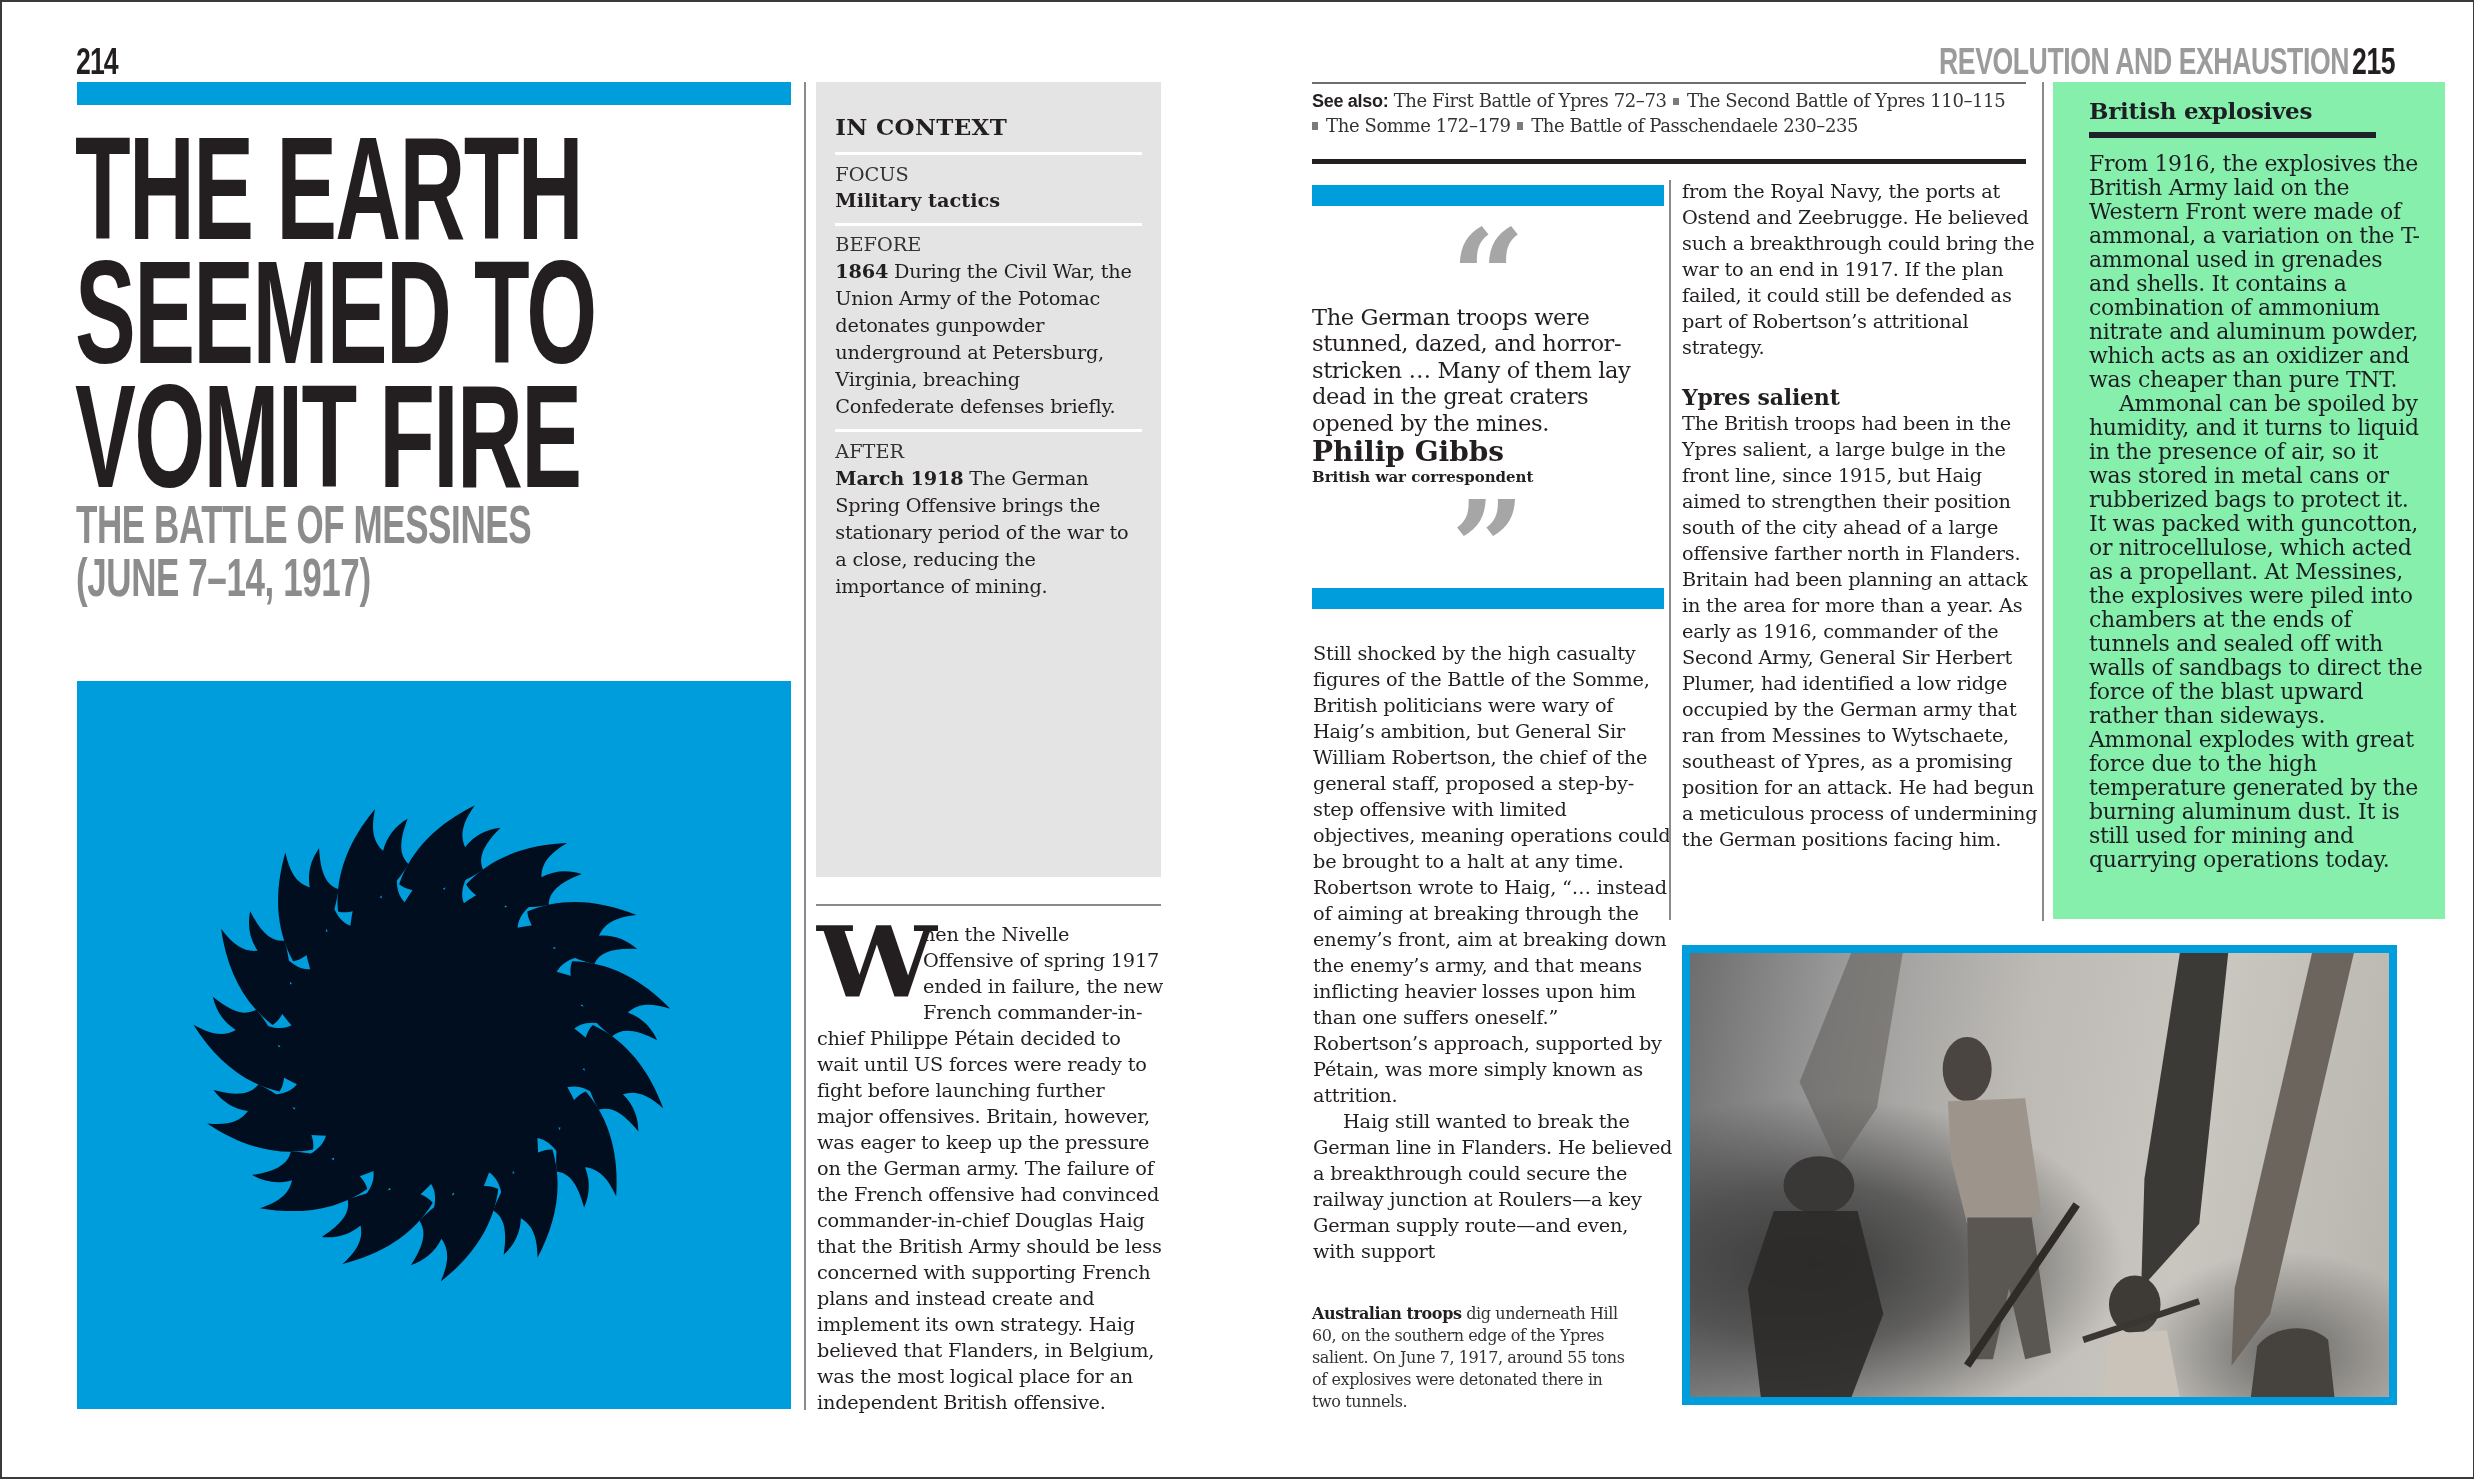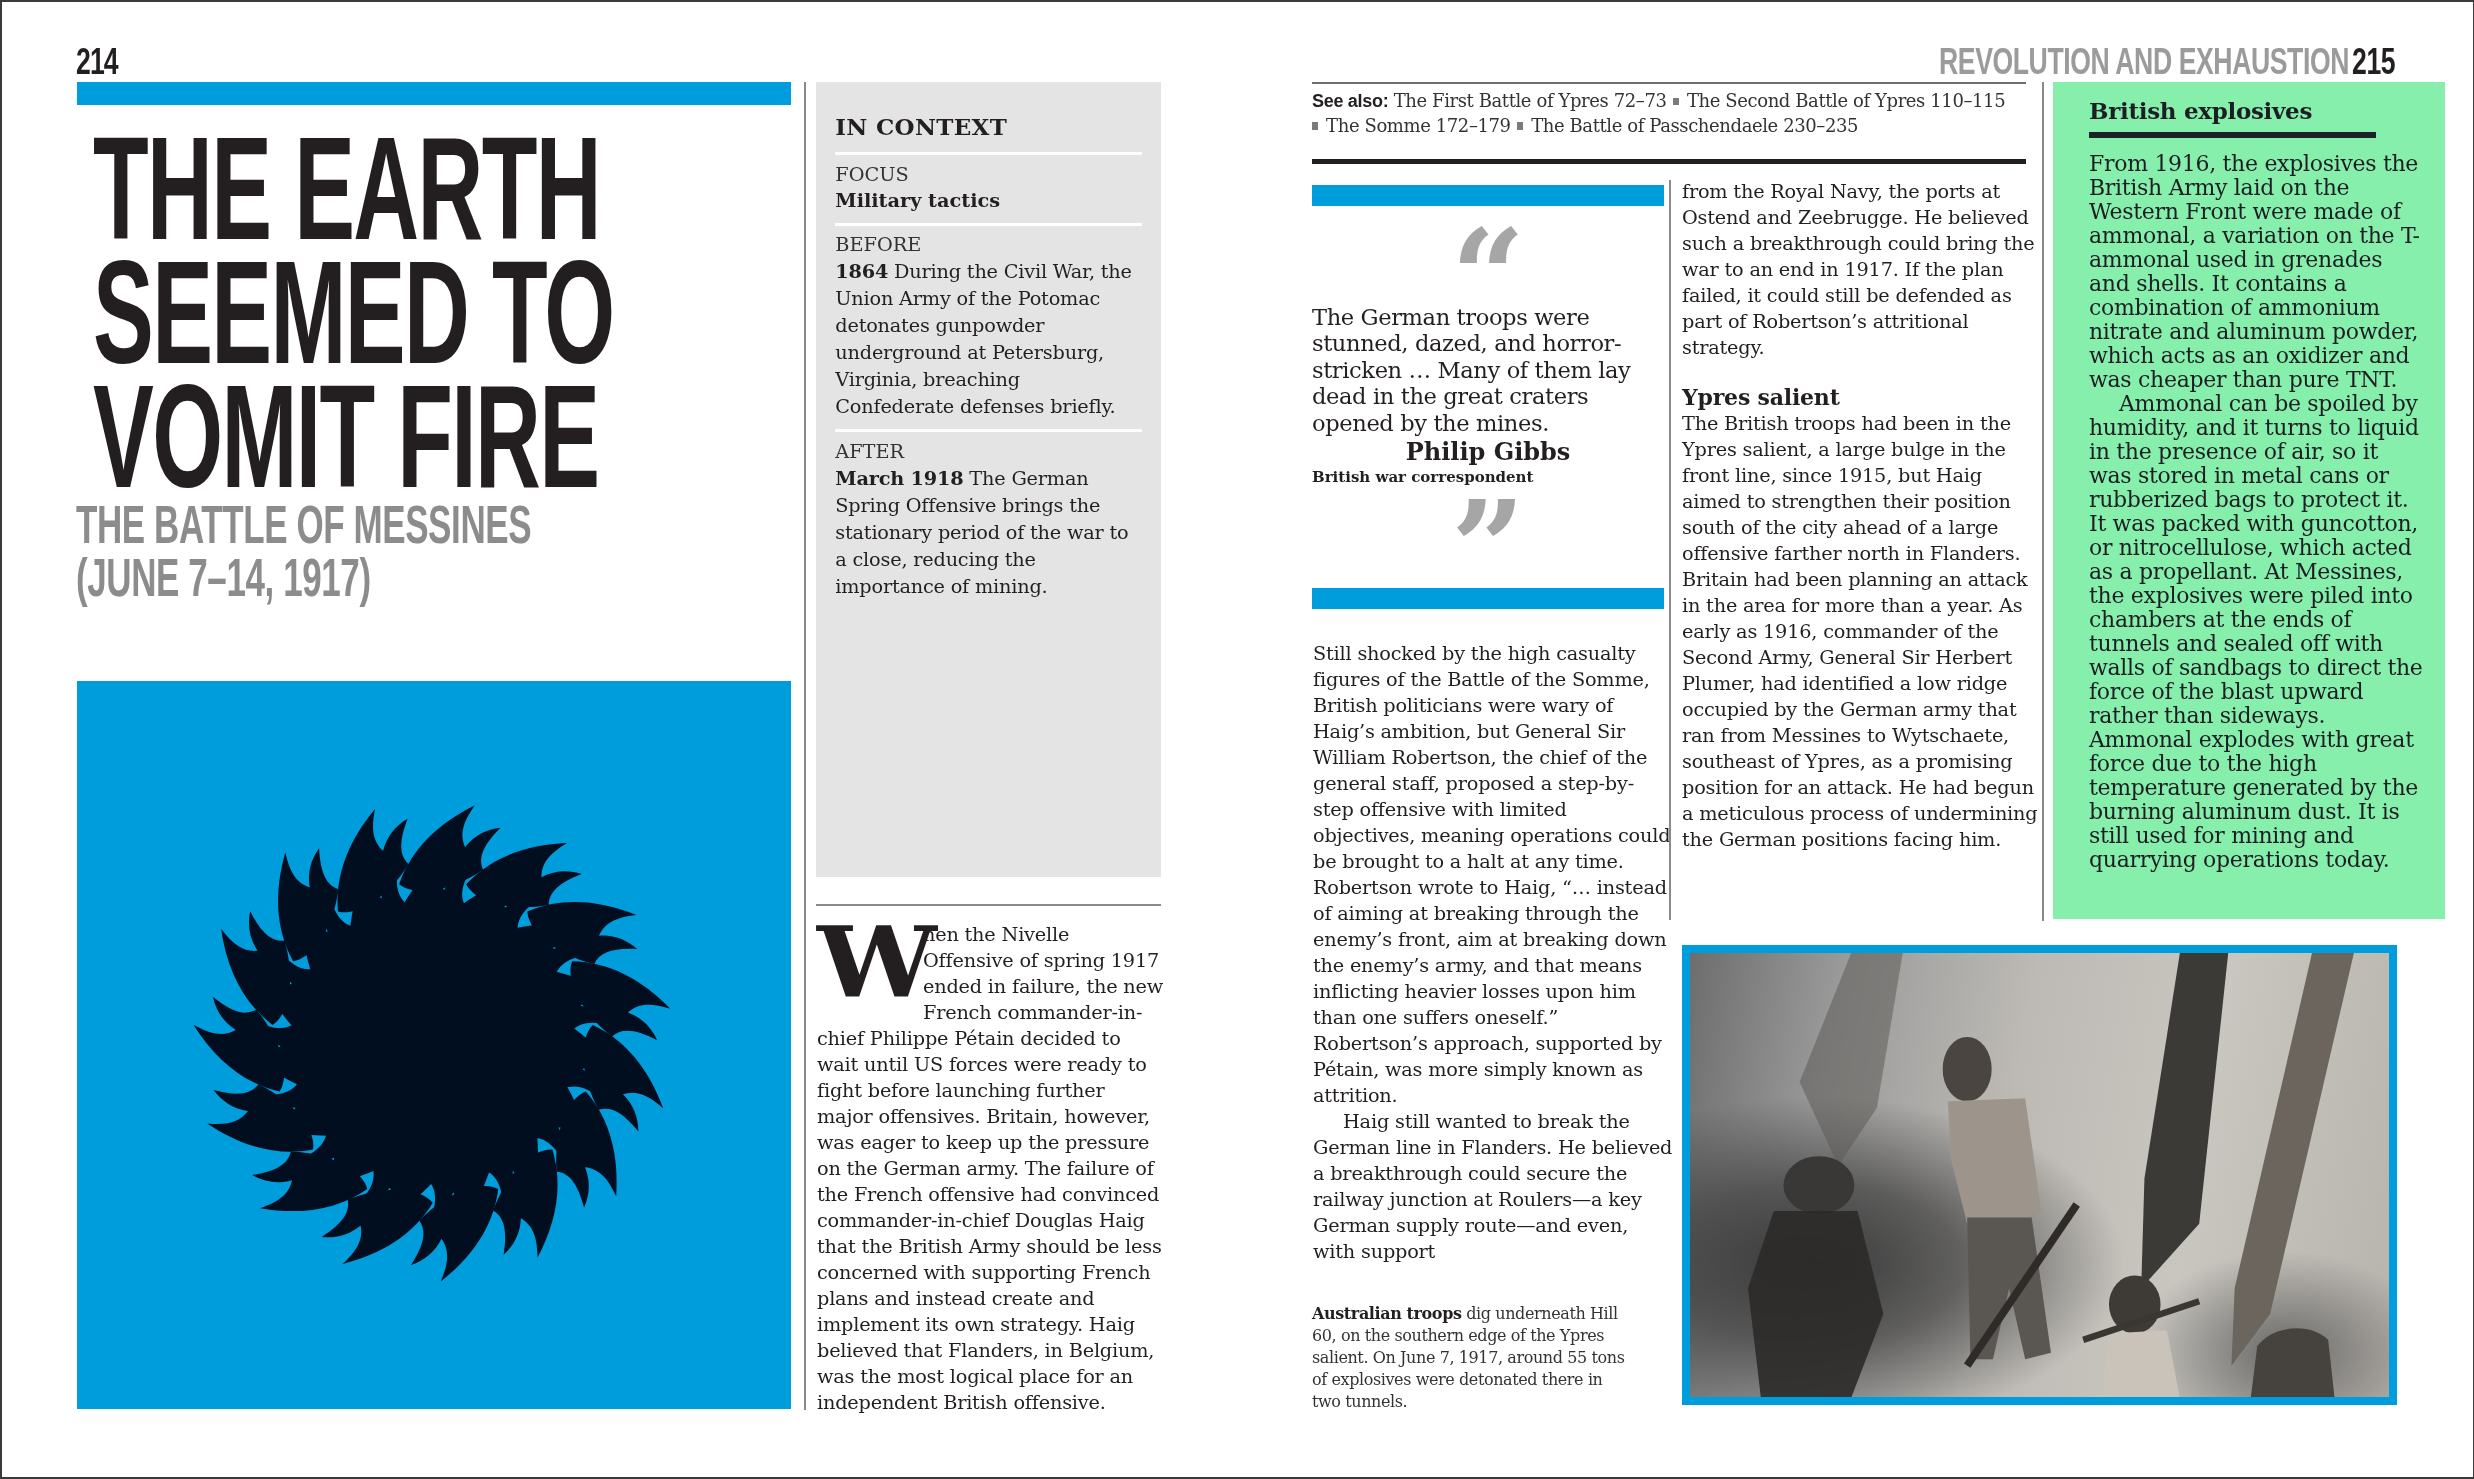--- a/index.html
+++ b/index.html
@@ -9,21 +9,21 @@
   .frame { position: absolute; left: 0; top: 0; width: 2475px; height: 1480px; border: 2.6px solid #3a3a3a; border-bottom-width: 3.9px; pointer-events: none; }
 
   .abs { position: absolute; }
 
   
   .display { font-family: "Liberation Sans", sans-serif; font-weight: 700; transform-origin: left top; white-space: nowrap; }
 
   
   .folio-left { left: 76px; top: 41px; font-size: 37px; letter-spacing: -1.3px; color: #231f20; transform: scaleX(0.72); }
   .blue-bar-top { left: 77px; top: 82px; width: 714px; height: 22.6px; background: #009ddc; }
-  .headline { left: 75px; top: 126px; width: 773px; margin-left: 18px; }
+  .headline { left: 75px; top: 126px; width: 773px; }
   .headline .line { display: block; font-size: 147px; line-height: 124px; letter-spacing: -2.6px; color: #231f20; transform: scaleX(0.62); transform-origin: left top; white-space: nowrap; font-family: "Liberation Sans", sans-serif; font-weight: 700; height: 124px; }
   .subhead { left: 76px; top: 498px; width: 580px; }
   .subhead .line { display: block; font-size: 53px; line-height: 53px; color: #8c8c8c; transform: scaleX(0.66); transform-origin: left top; white-space: nowrap; font-family: "Liberation Sans", sans-serif; font-weight: 700; height: 53px; letter-spacing: -0.6px; }
 
   .illustration { left: 77px; top: 681px; width: 714px; height: 728px; background: #009ddc; overflow: hidden; }
 
   .col-divider { width: 1.9px; background: #8a8a8a; }
 
   
   .context-box { left: 816px; top: 82px; width: 345px; height: 795px; background: #e4e4e4; padding: 13px 19.3px 0 19.3px; }
@@ -52,21 +52,21 @@
   .see-also .lead { font-family: "Liberation Sans", sans-serif; font-weight: 700; color: #231f20; letter-spacing: -0.3px; }
   .see-also .sq { display: inline-block; width: 6.4px; height: 7.7px; background: #7b7b7b; margin: 0 7.7px 1.3px 6.4px; vertical-align: middle; }
   .rule-thick { left: 1312px; top: 159px; width: 714px; height: 5.2px; background: #231f20; }
 
   .quote-bar-top { left: 1312px; top: 185px; width: 352px; height: 21px; background: #009ddc; }
   .quote-bar-bot { left: 1312px; top: 588px; width: 352px; height: 21px; background: #009ddc; }
   .quote-open { left: 1312px; top: 219px; width: 352px; text-align: center; font-family: "DejaVu Serif", serif; font-weight: 700; font-size: 129px; line-height: 116px; color: #a6a6a6; height: 90px; overflow: hidden; }
   .quote-close { left: 1312px; top: 490px; width: 352px; text-align: center; font-family: "DejaVu Serif", serif; font-weight: 700; font-size: 129px; line-height: 116px; color: #a6a6a6; height: 71px; overflow: hidden; }
   .quote-close span { display: inline-block; margin-top: -13px; }
   .quote-text { left: 1312px; top: 304px; width: 352px; text-align: left; font-size: 22.6px; line-height: 26.4px; letter-spacing: -0.4px; color: #231f20; }
-  .quote-author { left: 1312px; top: 438px; width: 352px; text-align: center; font-weight: 700; font-size: 24px; line-height: 27px; }
+  .quote-author { left: 1312px; top: 438px; width: 352px; font-weight: 700; font-size: 28px; line-height: 27px; }
   .quote-role { left: 1312px; top: 468px; width: 352px; text-align: left; font-weight: 700; font-size: 15px; line-height: 18px; }
 
   .col3 { left: 1313px; top: 641px; width: 361px; }
   .col4 { left: 1682px; top: 179px; width: 361px; }
   .subhead-inline { font-weight: 700; font-size: 22px; line-height: 27px; margin-top: 23px; }
   .cont-mark { color: #7b7b7b; font-weight: 700; }
 
   .sidebar { left: 2053px; top: 82px; width: 392px; height: 837px; background: #86efac; padding: 14px 22px 0 36px; }
   .sidebar .title { font-weight: 700; font-size: 23px; line-height: 30px; color: #1d1d24; letter-spacing: -0.3px; }
   .sidebar .rule { height: 5.2px; background: #1d2229; margin: 6.4px 0 14px 0; width: 287px; }

